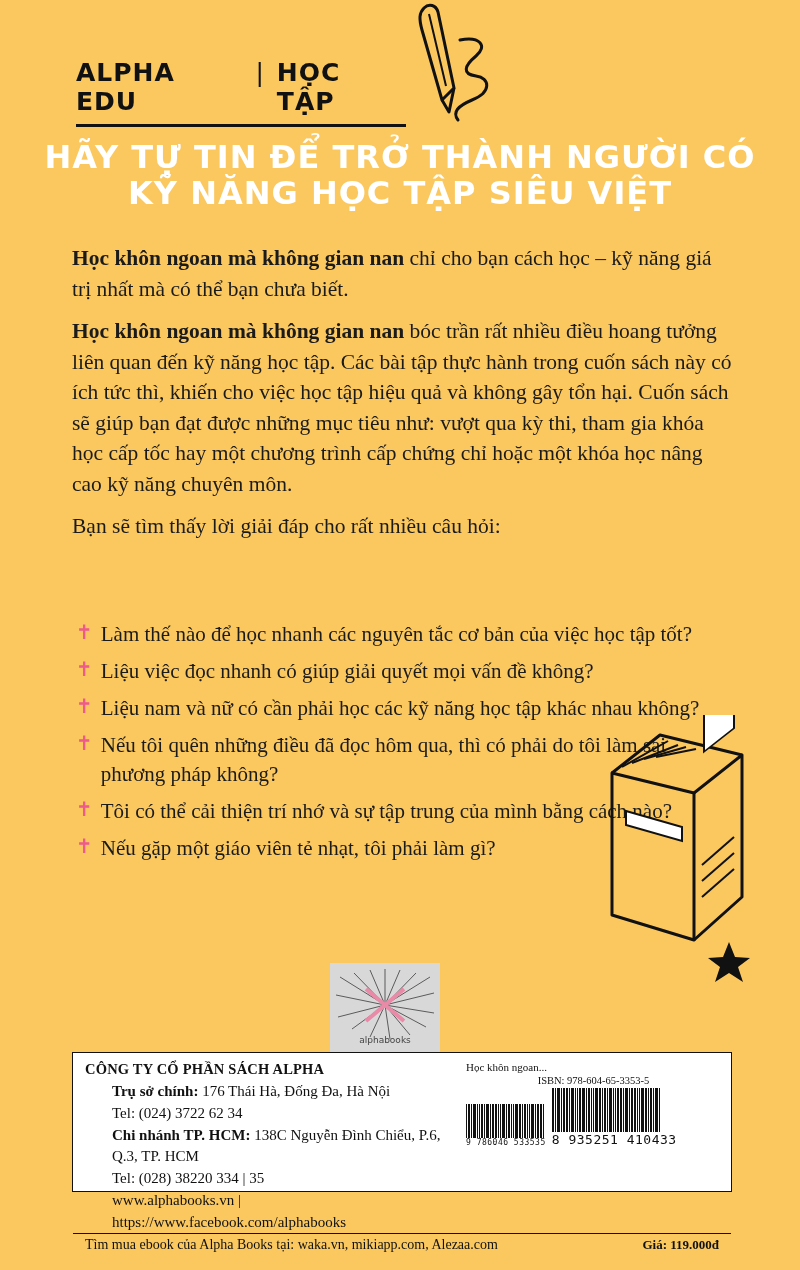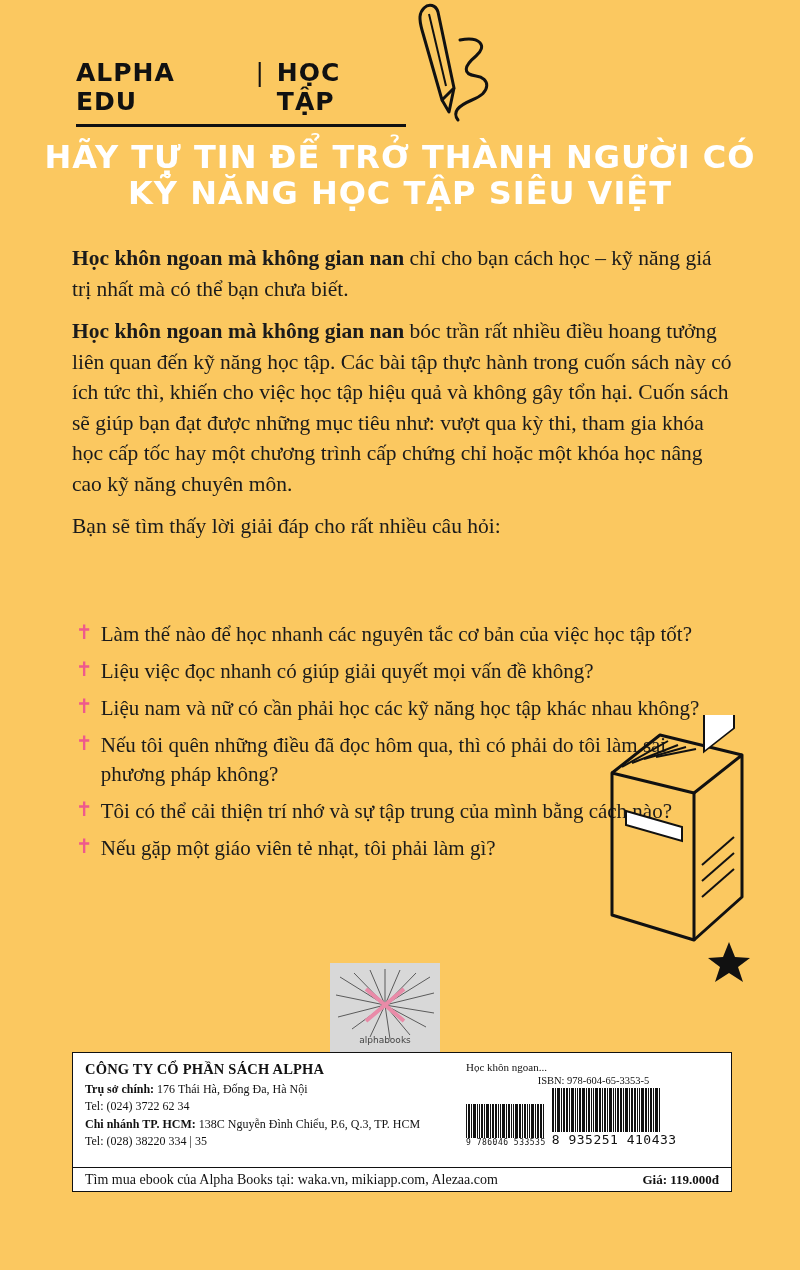--- a/index.html
+++ b/index.html
@@ -174,22 +174,23 @@
     color: #111;
     font-family: "Liberation Serif", serif;
   }
   .pub-name {
     font-weight: bold;
     font-size: 14.5px;
     letter-spacing: 0.2px;
     margin-bottom: 3px;
   }
   .pub-line {
-    font-size: 12px;
+    font-size: 15px;
     line-height: 1.45;
+    margin-left: 27px;
   }
   .pub-line b { font-weight: bold; }
 
   .footer-right {
     flex: 0 0 255px;
     display: flex;
     flex-direction: column;
     align-items: flex-start;
   }
   .short-title {
@@ -360,20 +361,21 @@
       <div class="footer-left">
         <div class="pub-name">CÔNG TY CỔ PHẦN SÁCH ALPHA</div>
         <div class="pub-line">
           <b>Trụ sở chính:</b><span> 176 Thái Hà, Đống Đa, Hà Nội</span>
         </div>
         <div class="pub-line">Tel: (024) 3722 62 34</div>
         <div class="pub-line">
           <b>Chi nhánh TP. HCM:</b><span> 138C Nguyễn Đình Chiểu, P.6, Q.3, TP. HCM</span>
         </div>
         <div class="pub-line">Tel: (028) 38220 334 | 35</div>
+        <div class="pub-line">www.alphabooks.vn  |  https://www.facebook.com/alphabooks</div>
       </div>
 
       <div class="footer-right">
         <div class="short-title">Học khôn ngoan...</div>
         <div class="isbn-text">ISBN: 978-604-65-3353-5</div>
         <div class="barcodes">
           <div class="bc-block bc-small">
             <div class="bc-bars">
               <i style="width:1px"></i>
                 <i style="width:2px"></i>

